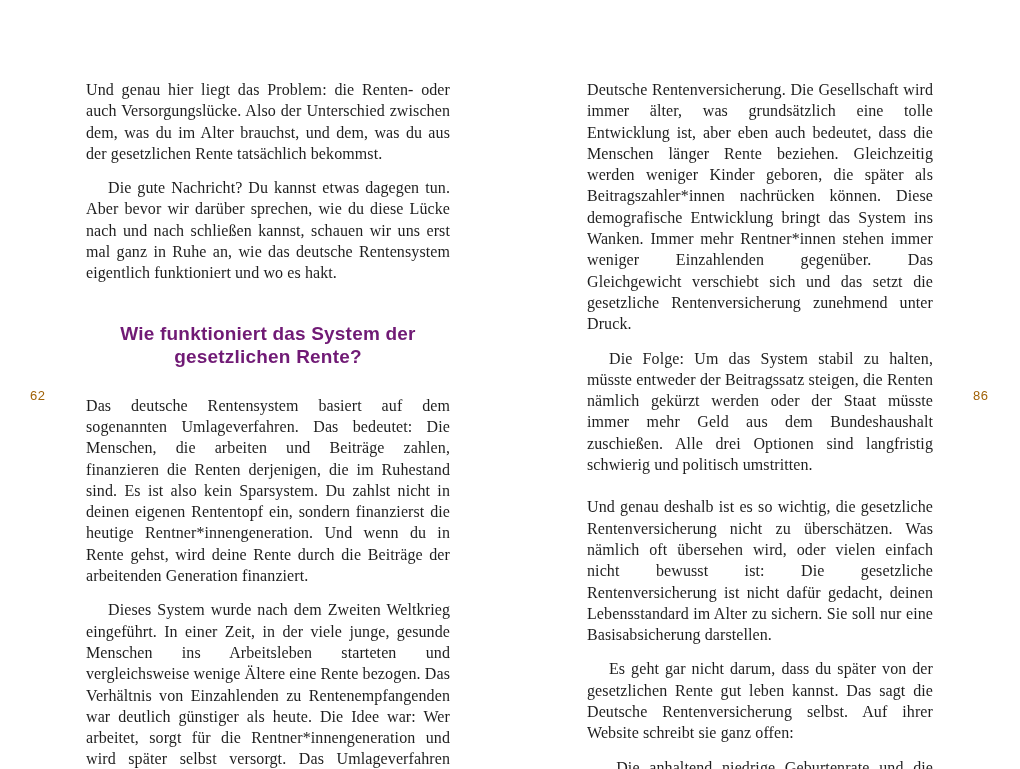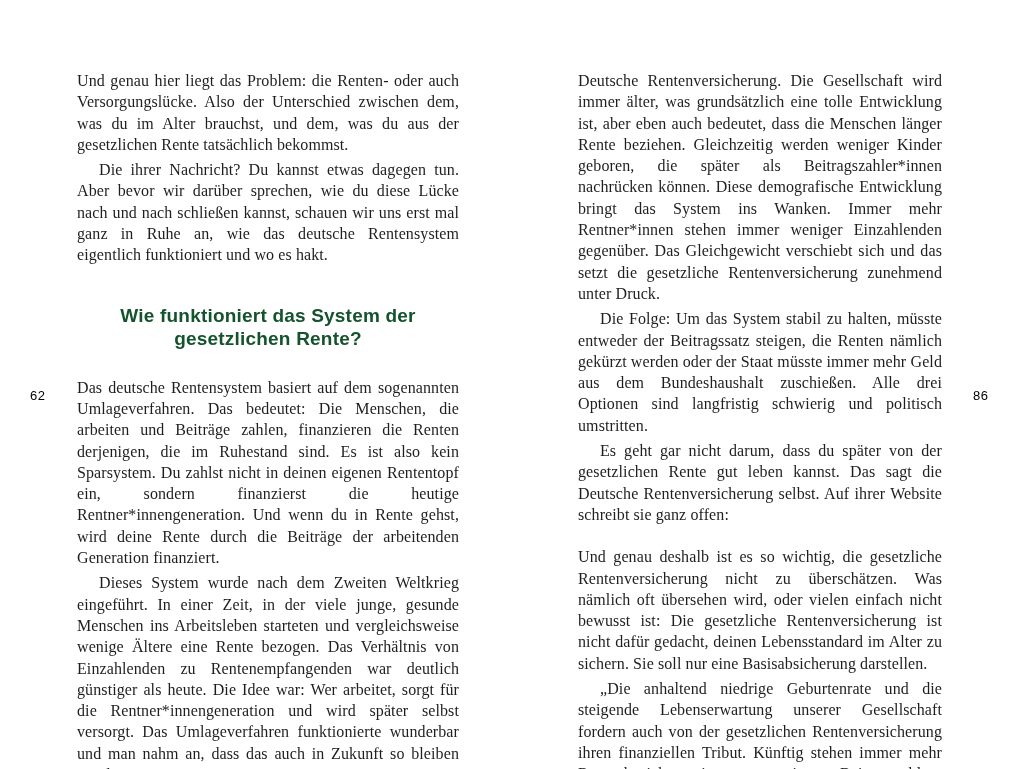--- a/index.html
+++ b/index.html
@@ -32,70 +32,70 @@
   }
   .left-col {
     left: 73px;
     width: 390px;
   }
   .right-col {
     left: 574px;
     width: 372px;
   }
   .body-par {
-    margin: 4px;
+    margin: 13px;
   }
   .body-par.indent {
     text-indent: 22px;
   }
   .body-par.block-gap {
     margin-top: 21px;
   }
   .section-heading {
     font-family: "Liberation Sans", sans-serif;
     font-weight: 700;
     font-size: 19px;
     line-height: 23.5px;
     text-align: center;
     letter-spacing: 0.2px;
-    color: #14532d;
+    color: #701a75;
     margin: 38px 6px 26px 6px;
     hyphens: none;
     -webkit-hyphens: none;
   }
   .page-number {
     position: absolute;
     top: 388px;
     font-family: "Liberation Sans", sans-serif;
     font-size: 13px;
     letter-spacing: 0.5px;
-    color: #000000;
+    color: #a16207;
   }
   .page-number.pn-left  { left: 30px; }
   .page-number.pn-right { left: 973px; }
 </style>
 </head>
 <body>
 
 <div class="spread">
 
   <div class="page-number pn-left">62</div>
 
   <div class="text-column left-col">
     <p class="body-par">Und genau hier liegt das Problem: die Renten- oder auch Versorgungslücke. Also der Unterschied zwischen dem, was du im Alter brauchst, und dem, was du aus der gesetzlichen Rente tatsächlich bekommst.</p>
-    <p class="body-par indent">Die ihrer Nachricht? Du kannst etwas dagegen tun. Aber bevor wir darüber sprechen, wie du diese Lücke nach und nach schließen kannst, schauen wir uns erst mal ganz in Ruhe an, wie das deutsche Rentensystem eigentlich funktioniert und wo es hakt.</p>
+    <p class="body-par indent">Die gute Nachricht? Du kannst etwas dagegen tun. Aber bevor wir darüber sprechen, wie du diese Lücke nach und nach schließen kannst, schauen wir uns erst mal ganz in Ruhe an, wie das deutsche Rentensystem eigentlich funktioniert und wo es hakt.</p>
     <h2 class="section-heading">Wie funktioniert das System der gesetzlichen Rente?</h2>
     <p class="body-par">Das deutsche Rentensystem basiert auf dem sogenannten Umlageverfahren. Das bedeutet: Die Menschen, die arbeiten und Beiträge zahlen, finanzieren die Renten derjenigen, die im Ruhestand sind. Es ist also kein Sparsystem. Du zahlst nicht in deinen eigenen Rententopf ein, sondern finanzierst die heutige Rentner*innengeneration. Und wenn du in Rente gehst, wird deine Rente durch die Beiträge der arbeitenden Generation finanziert.</p>
     <p class="body-par indent">Dieses System wurde nach dem Zweiten Weltkrieg eingeführt. In einer Zeit, in der viele junge, gesunde Menschen ins Arbeitsleben starteten und vergleichsweise wenige Ältere eine Rente bezogen. Das Verhältnis von Einzahlenden zu Rentenempfangenden war deutlich günstiger als heute. Die Idee war: Wer arbeitet, sorgt für die Rentner*innengeneration und wird später selbst versorgt. Das Umlageverfahren funktionierte wunderbar und man nahm an, dass das auch in Zukunft so bleiben würde.</p>
     <p class="body-par indent">Aber: Die Zeiten haben sich geändert. Denn genau das wird in der Zukunft zunehmend zur Herausforderung für die</p>
   </div>
 
   <div class="text-column right-col">
     <p class="body-par">Deutsche Rentenversicherung. Die Gesellschaft wird immer älter, was grundsätzlich eine tolle Entwicklung ist, aber eben auch bedeutet, dass die Menschen länger Rente beziehen. Gleichzeitig werden weniger Kinder geboren, die später als Beitragszahler*innen nachrücken können. Diese demografische Entwicklung bringt das System ins Wanken. Immer mehr Rentner*innen stehen immer weniger Einzahlenden gegenüber. Das Gleichgewicht verschiebt sich und das setzt die gesetzliche Rentenversicherung zunehmend unter Druck.</p>
     <p class="body-par indent">Die Folge: Um das System stabil zu halten, müsste entweder der Beitragssatz steigen, die Renten nämlich gekürzt werden oder der Staat müsste immer mehr Geld aus dem Bundeshaushalt zuschießen. Alle drei Optionen sind langfristig schwierig und politisch umstritten.</p>
+    <p class="body-par block-gap">Und genau deshalb ist es so wichtig, die gesetzliche Rentenversicherung nicht zu überschätzen. Was nämlich oft übersehen wird, oder vielen einfach nicht bewusst ist: Die gesetzliche Rentenversicherung ist nicht dafür gedacht, deinen Lebensstandard im Alter zu sichern. Sie soll nur eine Basisabsicherung darstellen.</p>
     <p class="body-par indent">Es geht gar nicht darum, dass du später von der gesetzlichen Rente gut leben kannst. Das sagt die Deutsche Rentenversicherung selbst. Auf ihrer Website schreibt sie ganz offen:</p>
-    <p class="body-par block-gap">Und genau deshalb ist es so wichtig, die gesetzliche Rentenversicherung nicht zu überschätzen. Was nämlich oft übersehen wird, oder vielen einfach nicht bewusst ist: Die gesetzliche Rentenversicherung ist nicht dafür gedacht, deinen Lebensstandard im Alter zu sichern. Sie soll nur eine Basisabsicherung darstellen.</p>
     <p class="body-par indent">„Die anhaltend niedrige Geburtenrate und die steigende Lebenserwartung unserer Gesellschaft fordern auch von der gesetzlichen Rentenversicherung ihren finanziellen Tribut. Künftig stehen immer mehr Rentenbezieher immer weniger Beitragszahlern gegenüber. Für sie darf der Beitragssatz nicht zu stark steigen. Deshalb wird die gesetzliche Rente in den kommenden Jahrzehnten langsamer wachsen als die Löhne.</p>
   </div>
 
   <div class="page-number pn-right">86</div>
 
 </div>
 
 </body></html>

